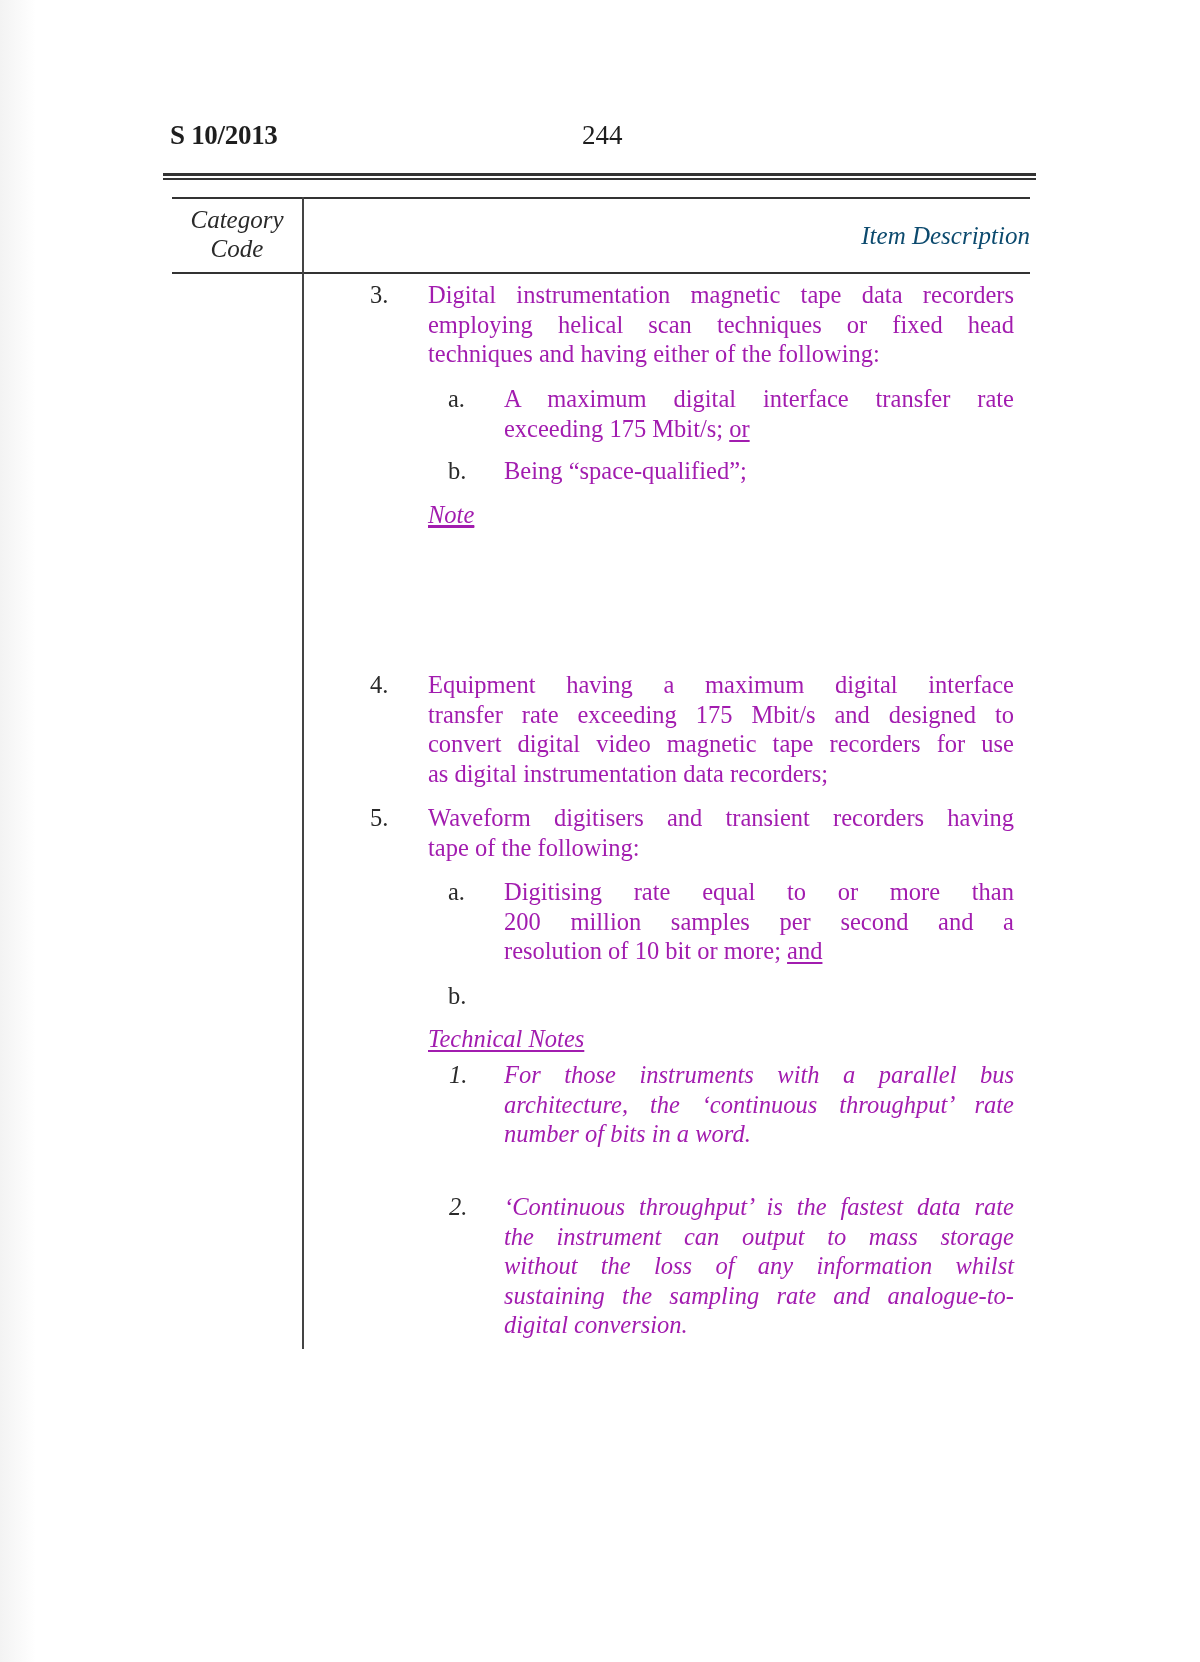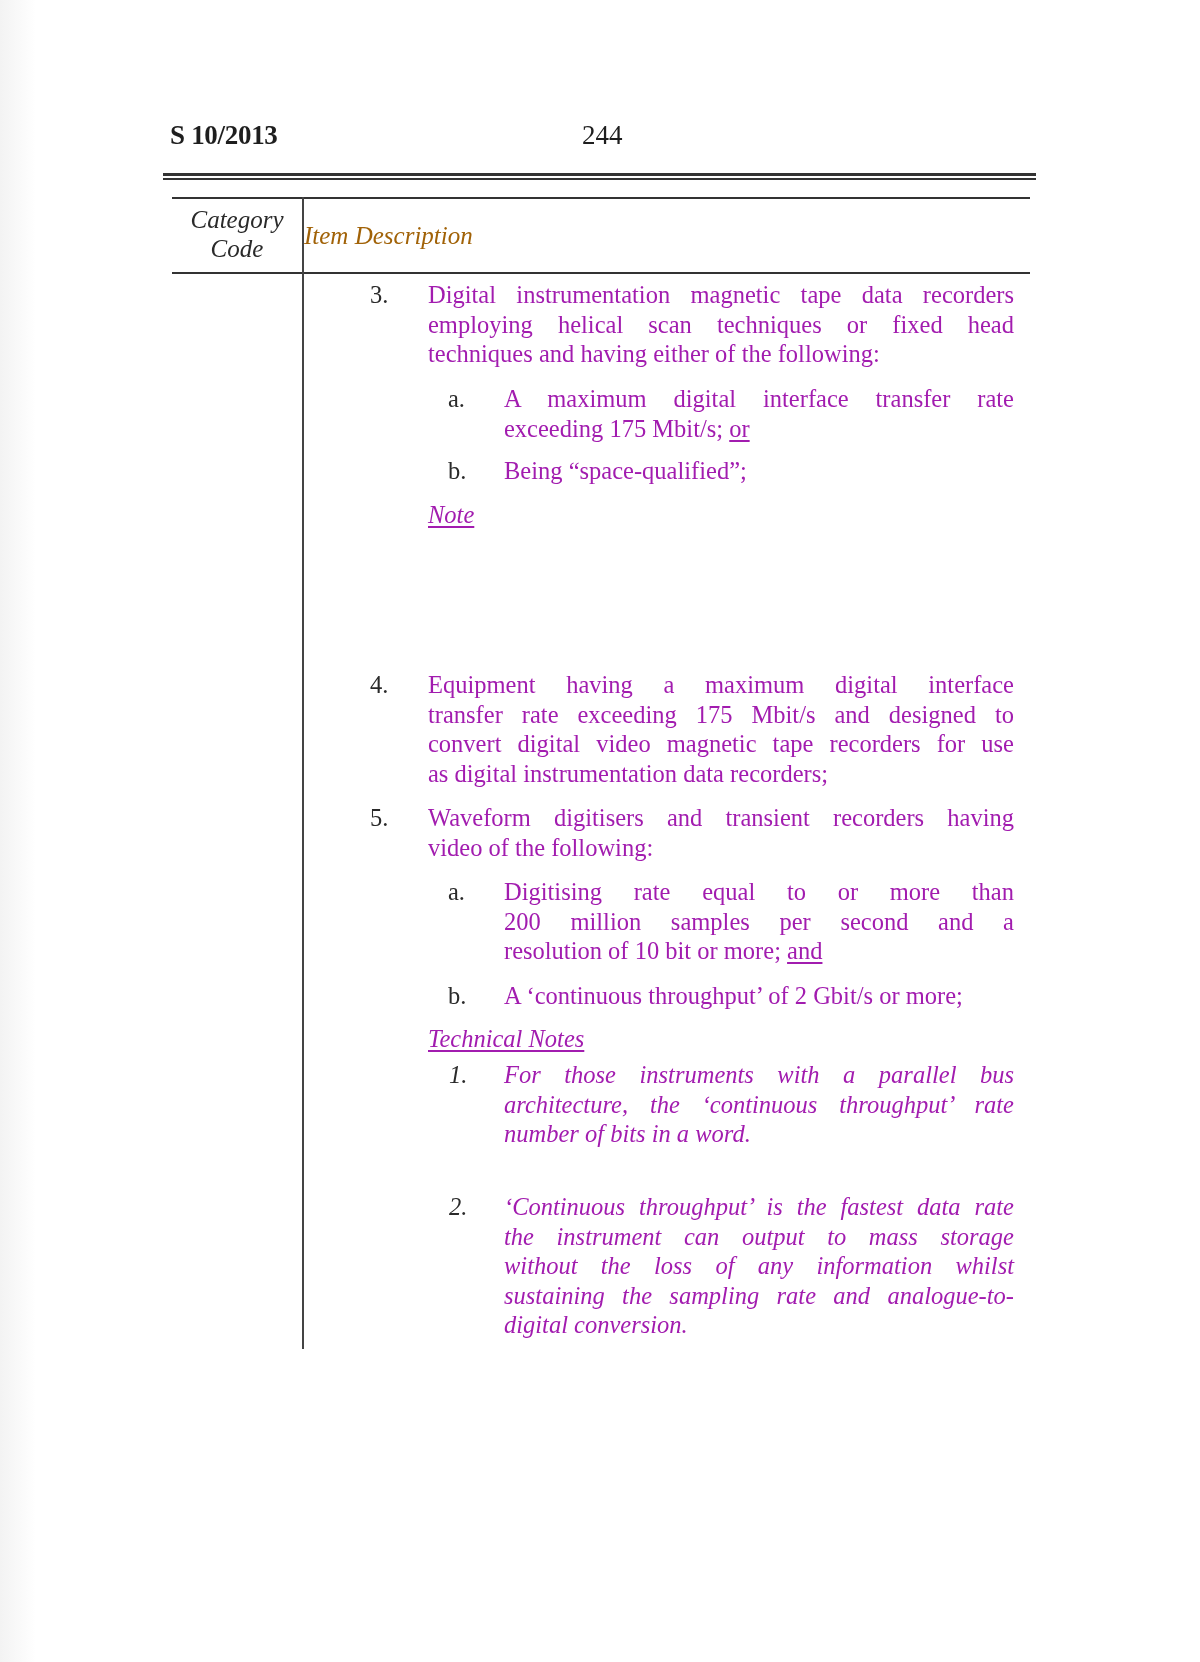--- a/index.html
+++ b/index.html
@@ -13,22 +13,22 @@
   .hdr-page { position: absolute; left: 582px; top: 120px; font-size: 27px; color: #1e1e1e; }
   .rule1 { position: absolute; left: 163px; top: 173px; width: 873px; height: 3px; background: #333; }
   .rule2 { position: absolute; left: 163px; top: 178px; width: 873px; height: 2px; background: #333; }
 
   .tbl-top { position: absolute; left: 172px; top: 197px; width: 858px; height: 1.5px; background: #333; }
   .tbl-mid { position: absolute; left: 172px; top: 272px; width: 858px; height: 1.5px; background: #333; }
   .col-div { position: absolute; left: 302px; top: 197px; width: 1.5px; height: 1152px; background: #444; }
 
   .th-cat { position: absolute; left: 172px; top: 205px; width: 130px; text-align: center;
             font-style: italic; font-size: 25px; line-height: 29px; color: #2a2a2a; }
-  .th-desc { position: absolute; left: 304px; top: 222px; width: 726px; text-align: left;
-             font-style: italic; font-size: 25px; color: #a16207; }
+  .th-desc { position: absolute; left: 304px; top: 222px; width: 726px; text-align: right;
+             font-style: italic; font-size: 25px; color: #0c4a6e; }
 
   .num { position: absolute; font-size: 24.5px; color: #2a2a2a; }
   .blk { position: absolute; font-size: 24.5px; line-height: 29.5px; text-align: justify; color: #a21caf; }
   .it { font-style: italic; }
   .u { text-decoration: underline; text-underline-offset: 3px; }
 </style>
 </head>
 <body>
 
 <div class="page">
@@ -60,49 +60,46 @@
   <div class="blk" style="left:504px; top:384px; width:510px;">
     <div style="text-align-last:justify;">A maximum digital interface transfer rate</div>
     <div><span>exceeding 175 Mbit/s;</span> <span class="u">or</span></div>
   </div>
 
   <div class="num" style="left:448px; top:457px;">b.</div>
   <div class="blk" style="left:504px; top:456px; width:510px;">
     <div>Being “space-qualified”;</div>
   </div>
 
-  <div class="blk it" style="left:428px; top:500px; width:586px;">
+  <div class="blk it" style="left:428px; top:500px; width:586px;text-decoration:underline;">
     <span class="u">Note</span>
   </div>
 
   <div class="num" style="left:370px; top:671px;">4.</div>
   <div class="blk" style="left:428px; top:670px; width:586px;">
     <div style="text-align-last:justify;">Equipment having a maximum digital interface</div>
     <div style="text-align-last:justify;">transfer rate exceeding 175 Mbit/s and designed to</div>
     <div style="text-align-last:justify;">convert digital video magnetic tape recorders for use</div>
     <div>as digital instrumentation data recorders;</div>
   </div>
 
   <div class="num" style="left:370px; top:804px;">5.</div>
   <div class="blk" style="left:428px; top:803px; width:586px;">
     <div style="text-align-last:justify;">Waveform digitisers and transient recorders having</div>
-    <div>video of the following:</div>
+    <div>tape of the following:</div>
   </div>
 
   <div class="num" style="left:448px; top:878px;">a.</div>
   <div class="blk" style="left:504px; top:877px; width:510px;">
     <div style="text-align-last:justify;">Digitising rate equal to or more than</div>
     <div style="text-align-last:justify;">200 million samples per second and a</div>
     <div><span>resolution of 10 bit or more;</span> <span class="u">and</span></div>
   </div>
 
   <div class="num" style="left:448px; top:982px;">b.</div>
-  <div class="blk" style="left:504px; top:981px; width:520px;">
-    <div>A ‘continuous throughput’ of 2 Gbit/s or more;</div>
-  </div>
 
   <div class="blk it" style="left:428px; top:1024px; width:586px;">
     <span class="u">Technical Notes</span>
   </div>
 
   <div class="num it" style="left:449px; top:1061px;">1.</div>
   <div class="blk it" style="left:504px; top:1060px; width:510px;">
     <div style="text-align-last:justify;">For those instruments with a parallel bus</div>
     <div style="text-align-last:justify;">architecture, the ‘continuous throughput’ rate</div>
     <div>number of bits in a word.</div>

